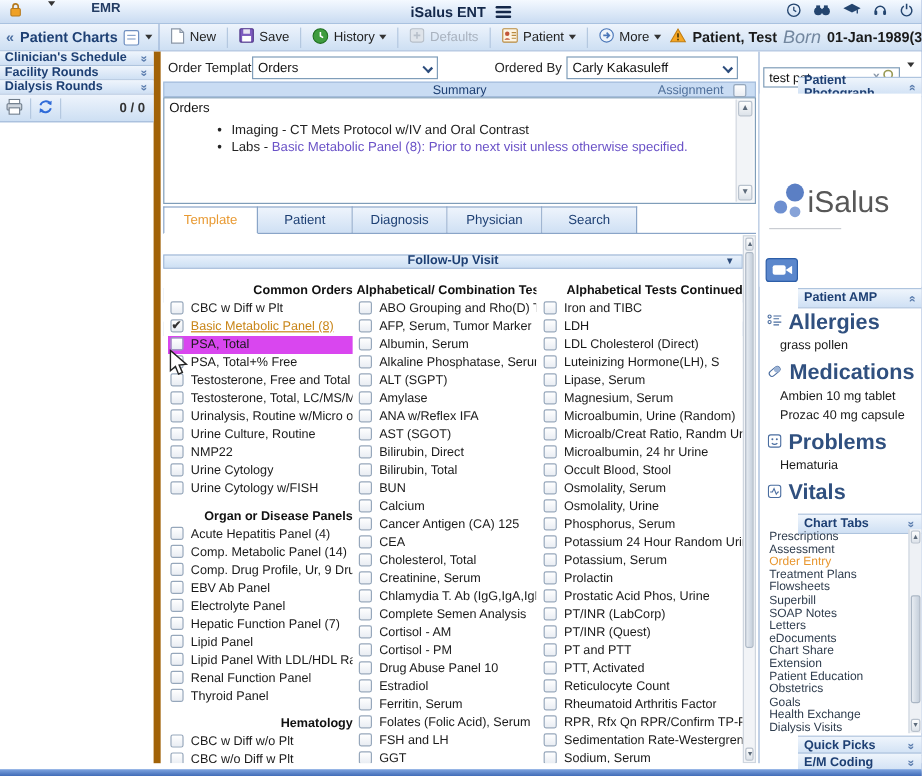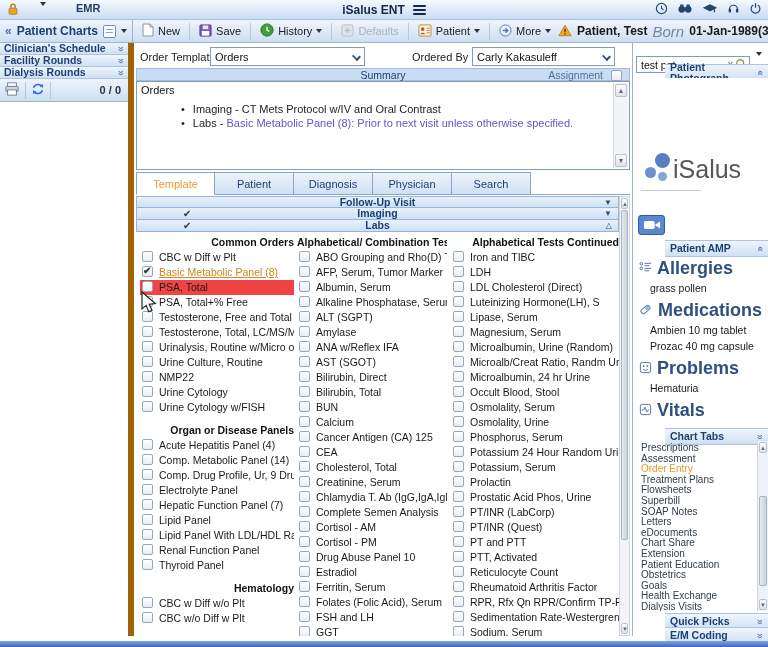--- a/index.html
+++ b/index.html
@@ -74,35 +74,35 @@
 
   
   .tabrow { position:absolute; left:2px; top:129px; right:2px; height:23px; border-bottom:1px solid #8aa5c8; }
   .tab { position:relative; float:left; width:79px; height:23px; border:1px solid #8aa5c8; border-left:none;
     background:linear-gradient(#eef4fc,#cfe0f4); color:#1d3f73; font-size:11px; display:flex; align-items:center; justify-content:center; }
   .tab:first-child { border-left:1px solid #8aa5c8; }
   .tab.active { background:#fff; color:#e89a33; border-bottom:1px solid #fff; }
 
   
   .secwrap { position:absolute; left:2px; top:153px; right:13px; }
-  .secbar { position:relative; height:12px; background:linear-gradient(#e9f1fb,#cde0f4); border:1px solid #9ab4d6; border-top:none; display:flex; align-items:center; }
+  .secbar { position:relative; height:12px; background:linear-gradient(#e9f1fb,#cde0f4); border:1px solid #9ab4d6; border-top:none; display:flex; align-items:flex-end;margin-top:16px; }
   .secbar:first-child { border-top:1px solid #9ab4d6; }
   .sb-check { position:absolute; left:46px; top:0; font-size:10px; color:#333; line-height:11px; }
   .sb-label { flex:1; text-align:center; color:#1d3f73; font-weight:bold; font-size:10.5px; line-height:11px; }
   .sb-arrow { position:absolute; right:6px; font-size:8px; color:#2c4c7c; line-height:11px; }
 
   
   .labs-body { position:absolute; left:2px; top:190px; right:13px; bottom:0; overflow:hidden; background:#fff;text-align:right; }
   .lab-col { position:absolute; top:2px; bottom:0; overflow:hidden; }
   .col0 { left:4px; width:154px; } .col1 { left:161px; width:150px; } .col2 { left:315px; width:168px; }
   .lab-group-h { font-weight:bold; font-size:10.5px; color:#111; height:15px; line-height:15px; white-space:nowrap; }
   .lab-group + .lab-group-h, .gap-top { margin-top:8px; }
   .lab-item { display:flex; align-items:flex-start; gap:6px; min-height:15px; padding:1px 0 0 2px; }
   .lab-item .lab-lbl { font-size:10.5px; color:#1a1a1a; line-height:13px; white-space:nowrap; overflow:hidden; }
-  .lab-item.hl { background:#ef4444; }
+  .lab-item.hl { background:#d946ef; }
   .lab-item.checked-label .lab-lbl { color:#c98619; text-decoration:underline; }
   .cb { width:11px; height:11px; border:1px solid #96a7bb; border-radius:2px; background:linear-gradient(#ffffff,#e9edf3); flex:none; position:relative; }
   .cb.checked::before { content:"✔"; position:absolute; left:0; top:-2px; font-size:10px; color:#333; font-weight:bold; }
 
   .main-vscroll { position:absolute; right:2px; top:153px; width:11px; bottom:0; background:#f2f4f7; border:1px solid #cfd6df; }
   .main-vscroll .sc-btn { height:11px; font-size:6px; line-height:10px; }
 
   
   .rsb { position:absolute; left:632px; top:43px; right:0; bottom:6px; background:#fff; border-left:1px solid #9ab4d6; }
   .searchrow { position:absolute; left:3px; top:2px; right:2px; height:18px; display:flex; align-items:center; gap:2px; }
@@ -406,20 +406,24 @@
           <div class="lab-item">
             <span class="cb"></span>
             <span class="lab-lbl">Comp. Metabolic Panel (14)</span>
           </div>
           <div class="lab-item">
             <span class="cb"></span>
             <span class="lab-lbl">Comp. Drug Profile, Ur, 9 Drugs</span>
           </div>
           <div class="lab-item">
             <span class="cb"></span>
+            <span class="lab-lbl">EBV Ab Panel</span>
+          </div>
+          <div class="lab-item">
+            <span class="cb"></span>
             <span class="lab-lbl">Electrolyte Panel</span>
           </div>
           <div class="lab-item">
             <span class="cb"></span>
             <span class="lab-lbl">Hepatic Function Panel (7)</span>
           </div>
           <div class="lab-item">
             <span class="cb"></span>
             <span class="lab-lbl">Lipid Panel</span>
           </div>

